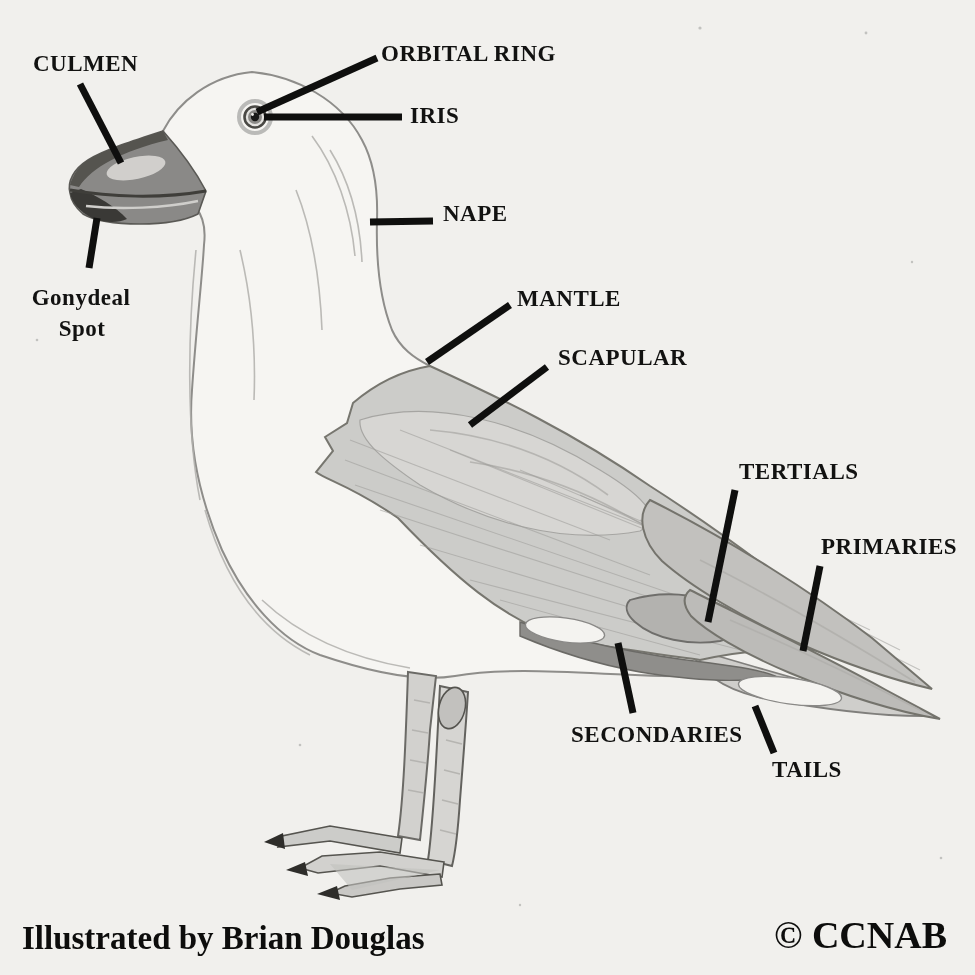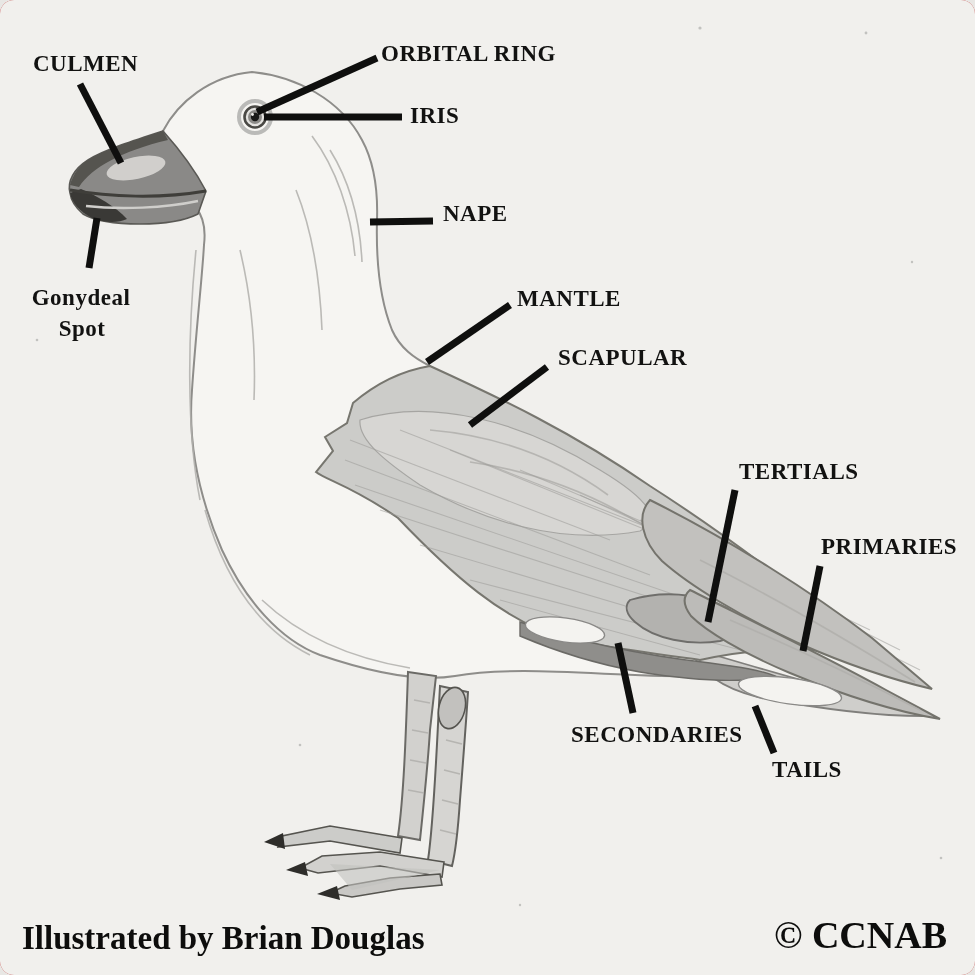--- a/index.html
+++ b/index.html
@@ -2,21 +2,20 @@
 <html><head>
 <meta charset="utf-8">
 <style>
   html, body { margin: 0; padding: 0; background: #e8e7e4; }
   .stage {
     position: relative;
     width: 975px; height: 975px;
     background: #b91c1c;
     overflow: hidden;
     font-family: "Liberation Serif", serif;
-    border-radius: 14px;
   }
   svg { display: block; }
   .lbl {
     font-family: "Liberation Serif", serif;
     font-weight: 700;
     font-size: 23px;
     fill: #121211;
     letter-spacing: 0.5px;
   }
   .credit {

